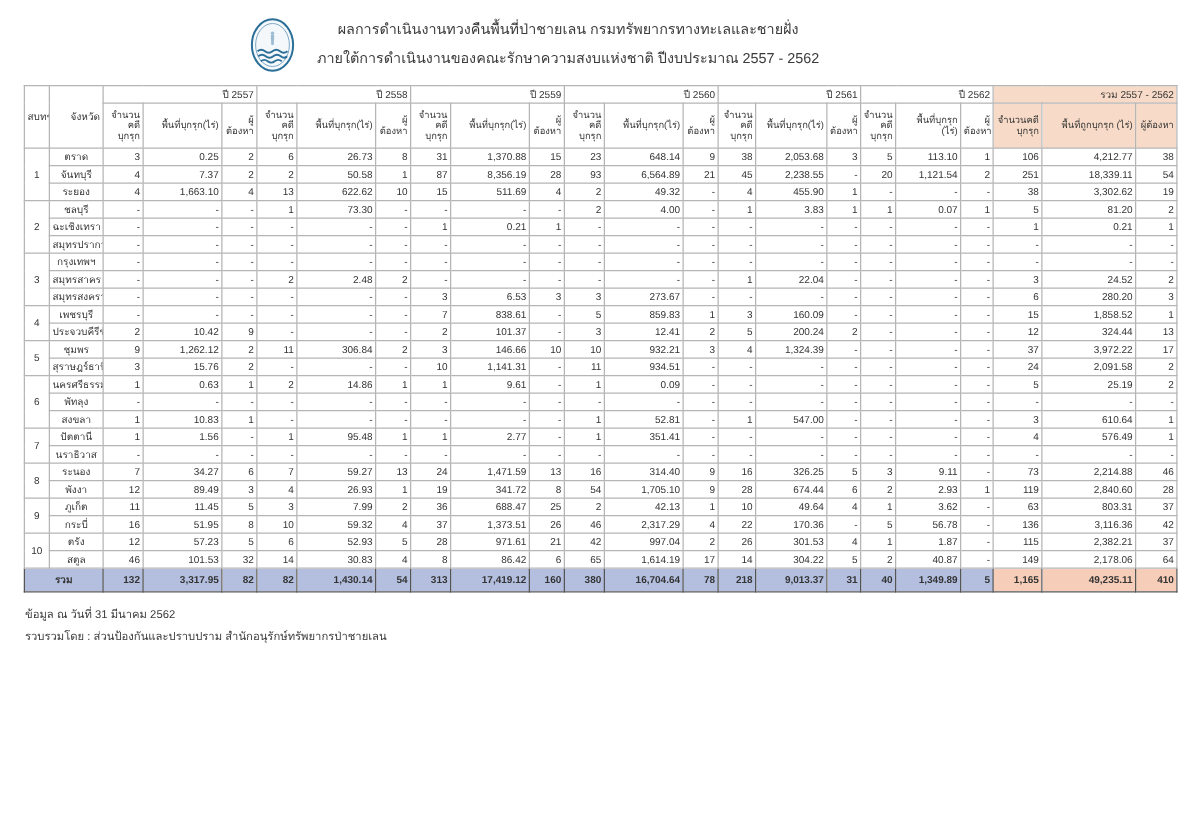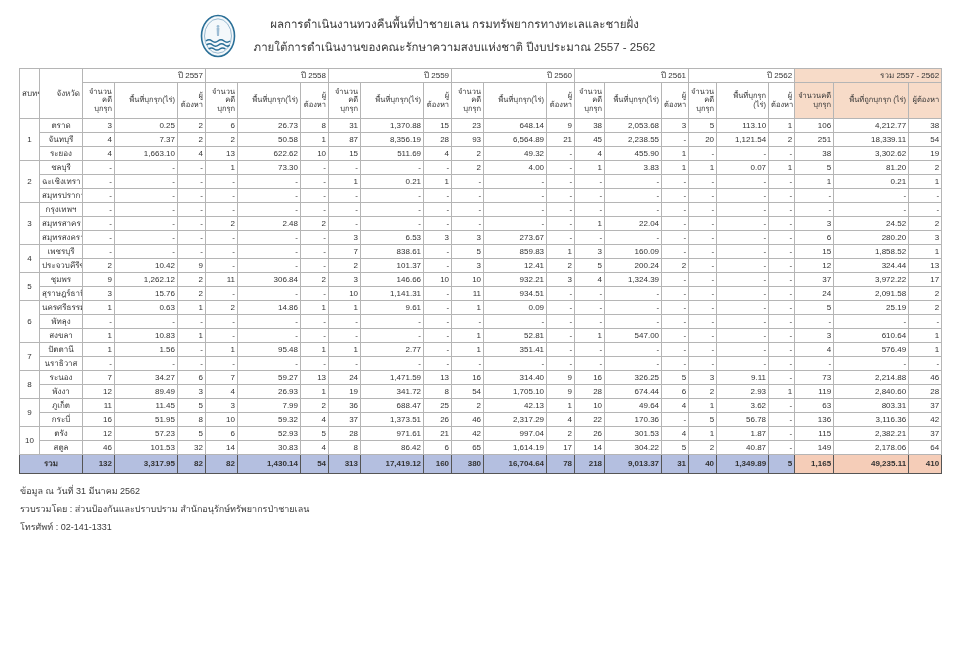--- a/index.html
+++ b/index.html
@@ -727,15 +727,14 @@
           <td class="num g-left" style="background: rgb(245, 205, 184);">1,165</td>
           <td class="num" style="background: rgb(245, 205, 184);">49,235.11</td>
           <td class="num" style="background: rgb(245, 205, 184);">410</td>
         </tr>
       </tbody>
     </table>
 
   <div class="footer">
     <div>ข้อมูล ณ วันที่ 31 มีนาคม 2562</div>
     <div>รวบรวมโดย : ส่วนป้องกันและปราบปราม สำนักอนุรักษ์ทรัพยากรป่าชายเลน</div>
-    <div>โทรศัพท์ : 02-141-1331</div>
   </div>
 </div>
 
 </body></html>

